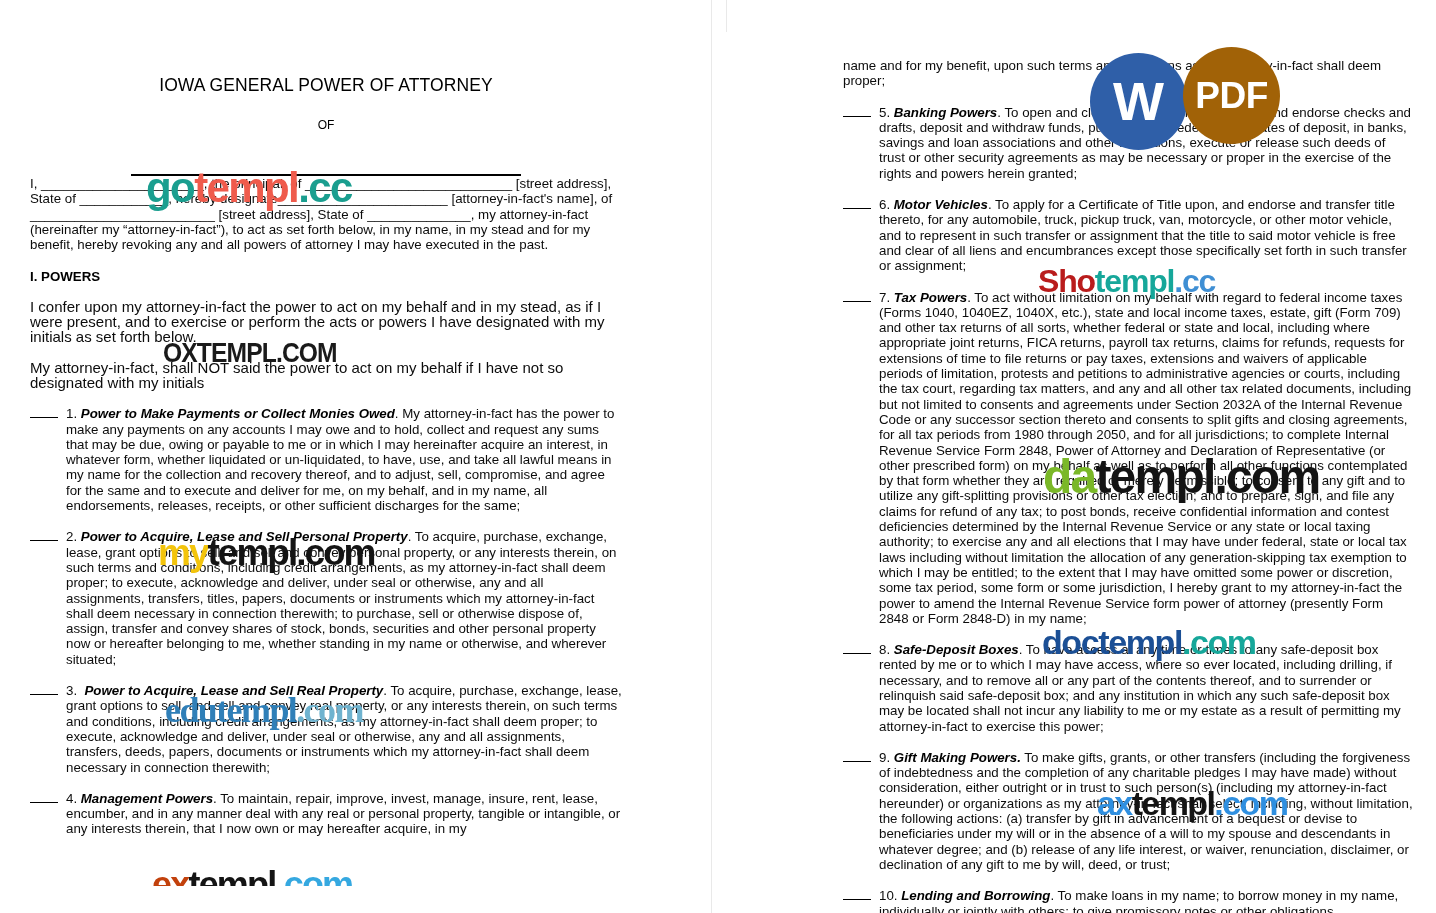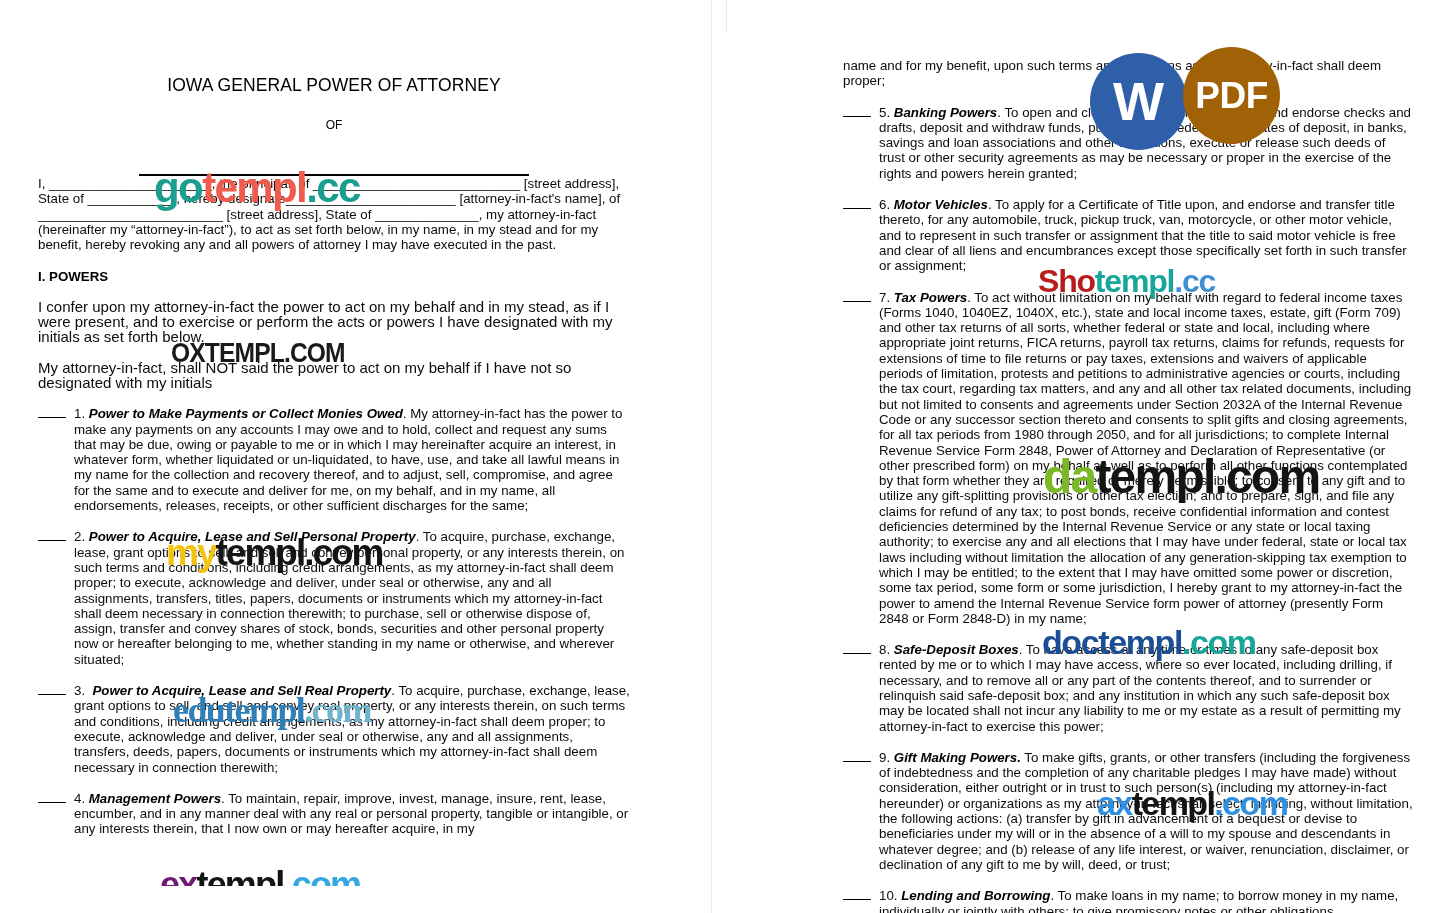--- a/index.html
+++ b/index.html
@@ -23,21 +23,21 @@
     overflow: hidden;
   }
   
   .sheet {
     position: absolute;
     top: 0;
     background: #ffffff;
     overflow: hidden;
     margin-top: 32px;
   }
-  .sheet-left  { left: 8px;   width: 711px; height: 854px; }
+  .sheet-left  { left: 0px;   width: 711px; height: 854px; }
   .sheet-right { left: 725px; width: 711px; height: 913px; }
   .gutter {
     position: absolute;
     top: 0;
     left: 711px;
     width: 14px;
     height: 913px;
     background: #ffffff;
     border-left: 1px solid #e9e9e9;
     border-right: 1px solid #e9e9e9;
@@ -194,21 +194,21 @@
     font-family: Liberation Serif, serif;
   }
   .wm-edutempl .a { color: #2f7fb8; }
   .wm-edutempl .b { color: #6fb3cf; }
 
   .wm-extempl {
     left: 152px; top: 832px;
     font-size: 36px;
     letter-spacing: -1.8px;
   }
-  .wm-extempl .a { color: #701a75; }
+  .wm-extempl .a { color: #c2410c; }
   .wm-extempl .b { color: #141414; }
   .wm-extempl .c { color: #35a8e0; }
 
   .wm-shotempl {
     left: 1038px; top: 231px;
     font-size: 32px;
     letter-spacing: -1.2px;
   }
   .wm-shotempl .a { color: #b91c1c; }
   .wm-shotempl .b { color: #16a79a; }

